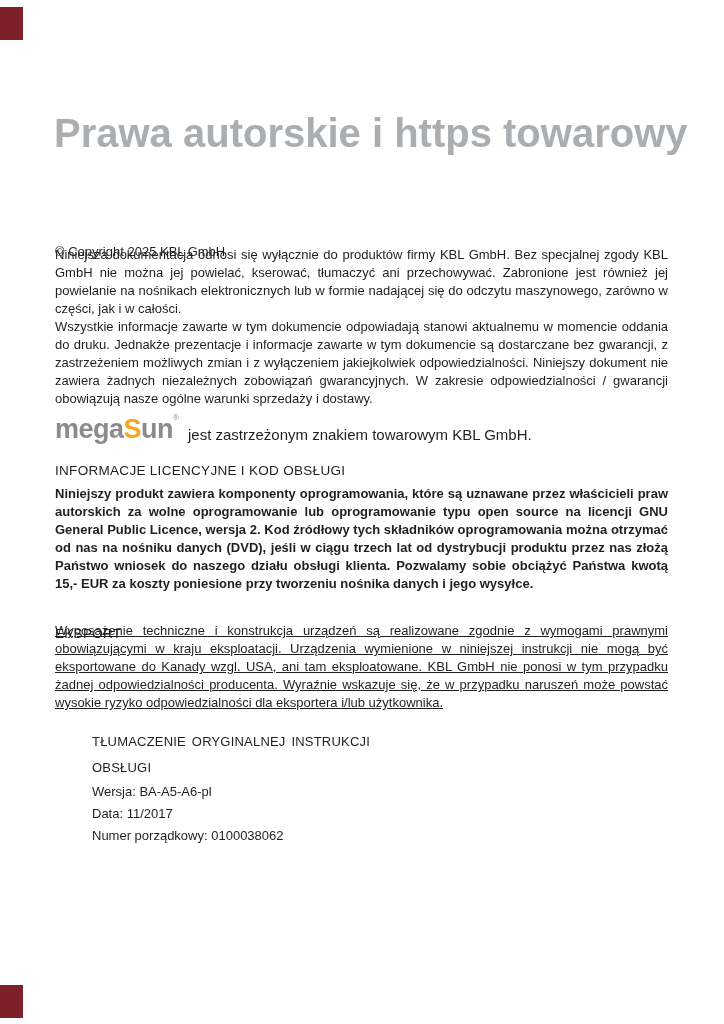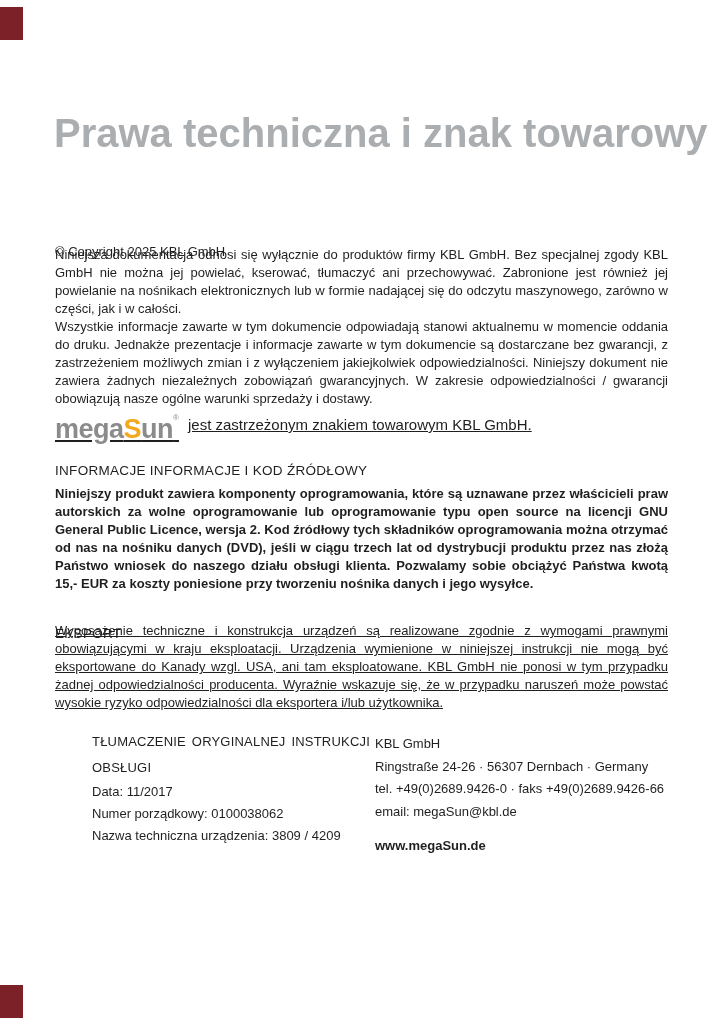--- a/index.html
+++ b/index.html
@@ -30,21 +30,21 @@
   }
   .body-block {
     position:absolute; left:55px; width:613px;
     font-size:13px; line-height:18px; text-align:justify;
   }
   .body-block p { margin:0; }
   .intro { top:246px; }
 
   .trademark-row {
     position:absolute; left:55px; top:416px;
-    display:flex; align-items:flex-start; gap:9px;text-decoration:underline;
+    display:flex; align-items:flex-end; gap:9px;
   }
   .logo {
     font-size:27px; font-weight:bold; color:#8b8b8b;
     letter-spacing:-0.5px; line-height:1;
   }
   .logo .accent { color:#f6a81c; }
   .logo .reg {
     font-size:8px; font-weight:normal; color:#8b8b8b;
     vertical-align:top; position:relative; top:-2px; letter-spacing:0;
   }
@@ -81,53 +81,46 @@
   }
 </style>
 </head>
 <body>
 
 <div class="page">
 
   <div class="corner-tab tab-top"></div>
   <div class="corner-tab tab-bottom"></div>
 
-  <div class="doc-title">Prawa techniczna i znak towarowy</div>
+  <div class="doc-title">Prawa autorskie i https towarowy</div>
 
   <div class="copyright">© Copyright 2025 KBL GmbH</div>
 
   <div class="body-block intro">
     <p>Niniejsza dokumentacja odnosi się wyłącznie do produktów firmy KBL GmbH. Bez specjalnej zgody KBL GmbH nie można jej powielać, kserować, tłumaczyć ani przechowywać. Zabronione jest również jej powielanie na nośnikach elektronicznych lub w formie nadającej się do odczytu maszynowego, zarówno w części, jak i w całości.</p>
     <p>Wszystkie informacje zawarte w tym dokumencie odpowiadają stanowi aktualnemu w momencie oddania do druku. Jednakże prezentacje i informacje zawarte w tym dokumencie są dostarczane bez gwarancji, z zastrzeżeniem możliwych zmian i z wyłączeniem jakiejkolwiek odpowiedzialności. Niniejszy dokument nie zawiera żadnych niezależnych zobowiązań gwarancyjnych. W zakresie odpowiedzialności / gwarancji obowiązują nasze ogólne warunki sprzedaży i dostawy.</p>
   </div>
 
   <div class="trademark-row">
     <span class="logo"><span>mega</span><span class="accent">S</span><span>un</span><span class="reg">®</span></span>
     <span class="trademark-text">jest zastrzeżonym znakiem towarowym KBL GmbH.</span>
   </div>
 
-  <div class="section-heading license-heading">INFORMACJE INFORMACJE I KOD ŹRÓDŁOWY</div>
+  <div class="section-heading license-heading">INFORMACJE LICENCYJNE I KOD OBSŁUGI</div>
   <div class="body-block license-body">
     <p>Niniejszy produkt zawiera komponenty oprogramowania, które są uznawane przez właścicieli praw autorskich za wolne oprogramowanie lub oprogramowanie typu open source na licencji GNU General Public Licence, wersja 2. Kod źródłowy tych składników oprogramowania można otrzymać od nas na nośniku danych (DVD), jeśli w ciągu trzech lat od dystrybucji produktu przez nas złożą Państwo wniosek do naszego działu obsługi klienta. Pozwalamy sobie obciążyć Państwa kwotą 15,- EUR za koszty poniesione przy tworzeniu nośnika danych i jego wysyłce.</p>
   </div>
 
   <div class="section-heading export-heading">EKSPORT</div>
   <div class="body-block export-body">
     <p>Wyposażenie techniczne i konstrukcja urządzeń są realizowane zgodnie z wymogami prawnymi obowiązującymi w kraju eksploatacji. Urządzenia wymienione w niniejszej instrukcji nie mogą być eksportowane do Kanady wzgl. USA, ani tam eksploatowane. KBL GmbH nie ponosi w tym przypadku żadnej odpowiedzialności producenta. Wyraźnie wskazuje się, że w przypadku naruszeń może powstać wysokie ryzyko odpowiedzialności dla eksportera i/lub użytkownika.</p>
   </div>
 
   <div class="doc-info">
     <div class="heading">TŁUMACZENIE ORYGINALNEJ INSTRUKCJI OBSŁUGI</div>
+    <div class="line">Wersja: BA-A5-A6-pl</div>
     <div class="line">Data: 11/2017</div>
     <div class="line">Numer porządkowy: 0100038062</div>
-    <div class="line">Nazwa techniczna urządzenia: 3809 / 4209</div>
   </div>
 
-  <div class="contact">
-    <div>KBL GmbH</div>
-    <div>Ringstraße 24-26 · 56307 Dernbach · Germany</div>
-    <div>tel. +49(0)2689.9426-0 · faks +49(0)2689.9426-66</div>
-    <div>email: megaSun@kbl.de</div>
-    <div class="website">www.megaSun.de</div>
-  </div>
 
 
 </div>
 
 </body></html>

